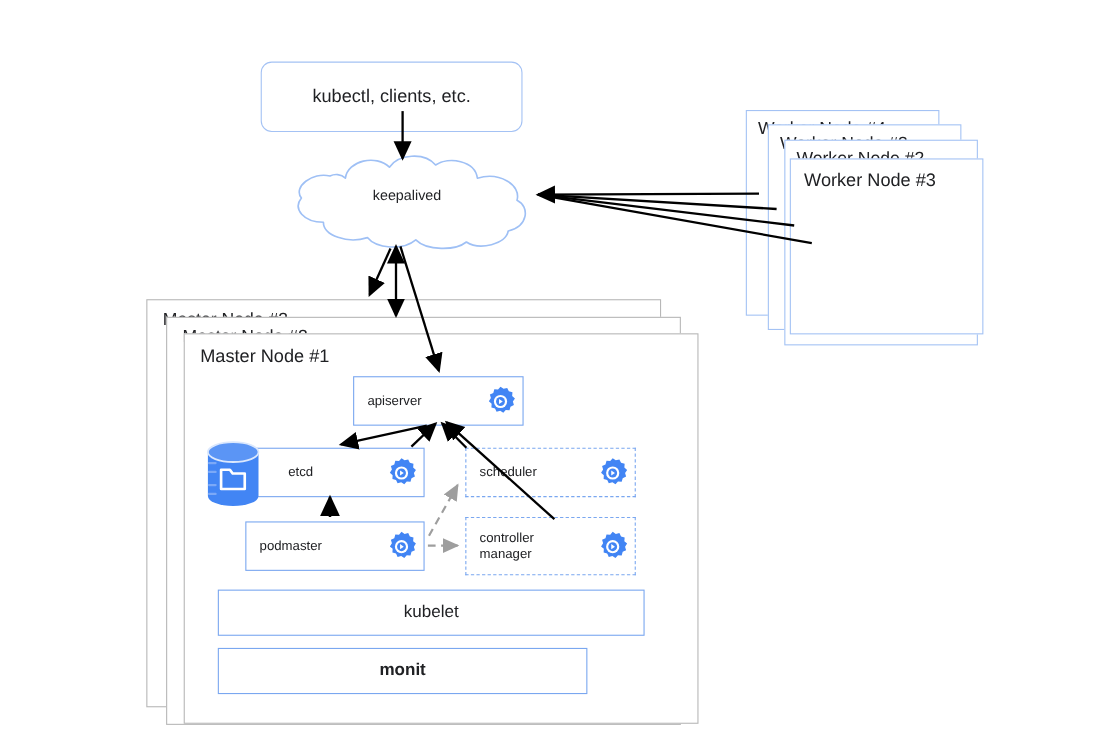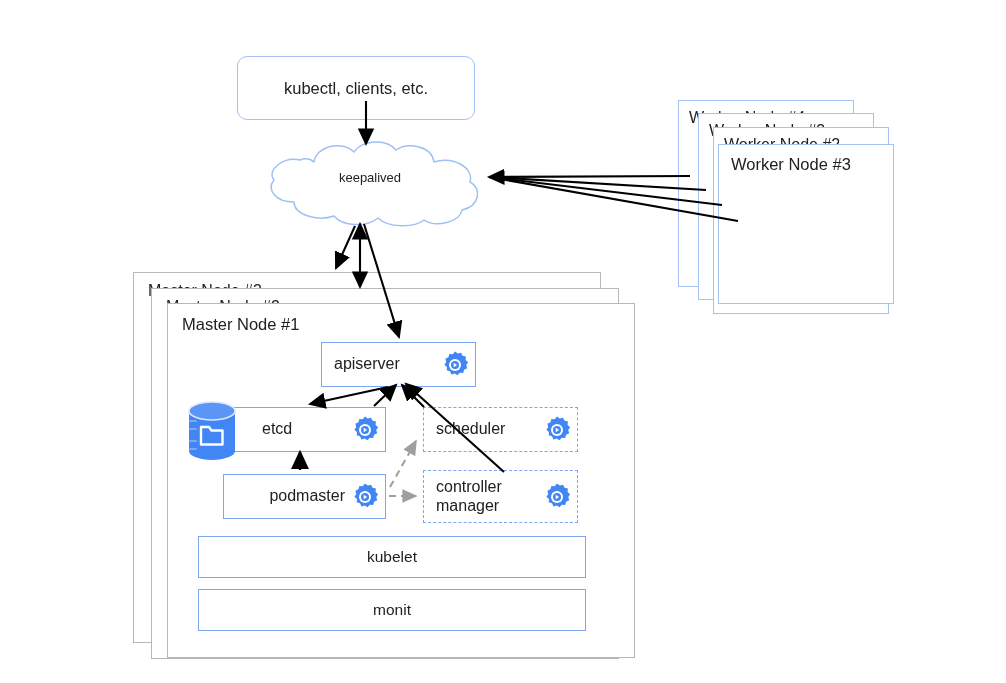--- a/index.html
+++ b/index.html
@@ -56,21 +56,21 @@
     display: flex;
     align-items: center;
     position: absolute;
   }
   .comp-box.dashed {
     border: 1.6px dashed #7aa7f0;
     background: transparent;
   }
   .comp-label {
     color: #202124;
-    font-size: 16px;
+    font-size: 12px;
     line-height: 1.15;
     padding-left: 12px;
     flex: 1 1 auto;
   }
   .comp-label.center {
     text-align: center;
     padding-left: 0;
     font-size: 15.5px;
   }
   .gear-slot {
@@ -163,21 +163,21 @@
         <svg width="30" height="30" viewBox="0 0 32 32" aria-hidden="true">
           <path fill="#4285f4" d="M16 1.6l3.0 2.1 3.5-0.9 1.6 3.3 3.5 0.9-0.3 3.6 2.7 2.4-2.0 3.0 1.0 3.5-3.3 1.5-1.0 3.5-3.6-0.2-2.4 2.7-3.0-2.0-3.5 1.0-1.5-3.3-3.5-1.0 0.2-3.6-2.7-2.4 2.0-3.0-1.0-3.5 3.3-1.5 1.0-3.5 3.6 0.2z"></path>
           <circle cx="16" cy="16" r="8.2" fill="#4285f4"></circle>
           <circle cx="16" cy="16" r="6.4" fill="#ffffff"></circle>
           <circle cx="16" cy="16" r="4.3" fill="#4285f4"></circle>
           <path fill="#ffffff" d="M14.6 13.5l3.6 2.5-3.6 2.5z"></path>
         </svg>
       </span>
     </div>
 
-    <div class="comp-box" style="left:55px; top:170px; width:163px; height:45px;text-align:right;">
+    <div class="comp-box" style="left:55px; top:170px; width:163px; height:45px;">
       <span class="comp-label">podmaster</span>
       <span class="gear-slot">
         <svg width="30" height="30" viewBox="0 0 32 32" aria-hidden="true">
           <path fill="#4285f4" d="M16 1.6l3.0 2.1 3.5-0.9 1.6 3.3 3.5 0.9-0.3 3.6 2.7 2.4-2.0 3.0 1.0 3.5-3.3 1.5-1.0 3.5-3.6-0.2-2.4 2.7-3.0-2.0-3.5 1.0-1.5-3.3-3.5-1.0 0.2-3.6-2.7-2.4 2.0-3.0-1.0-3.5 3.3-1.5 1.0-3.5 3.6 0.2z"></path>
           <circle cx="16" cy="16" r="8.2" fill="#4285f4"></circle>
           <circle cx="16" cy="16" r="6.4" fill="#ffffff"></circle>
           <circle cx="16" cy="16" r="4.3" fill="#4285f4"></circle>
           <path fill="#ffffff" d="M14.6 13.5l3.6 2.5-3.6 2.5z"></path>
         </svg>
       </span>
@@ -196,21 +196,21 @@
         <svg width="30" height="30" viewBox="0 0 32 32" aria-hidden="true">
           <path fill="#4285f4" d="M16 1.6l3.0 2.1 3.5-0.9 1.6 3.3 3.5 0.9-0.3 3.6 2.7 2.4-2.0 3.0 1.0 3.5-3.3 1.5-1.0 3.5-3.6-0.2-2.4 2.7-3.0-2.0-3.5 1.0-1.5-3.3-3.5-1.0 0.2-3.6-2.7-2.4 2.0-3.0-1.0-3.5 3.3-1.5 1.0-3.5 3.6 0.2z"></path>
           <circle cx="16" cy="16" r="8.2" fill="#4285f4"></circle>
           <circle cx="16" cy="16" r="6.4" fill="#ffffff"></circle>
           <circle cx="16" cy="16" r="4.3" fill="#4285f4"></circle>
           <path fill="#ffffff" d="M14.6 13.5l3.6 2.5-3.6 2.5z"></path>
         </svg>
       </span>
     </div>
 
-    <div class="comp-box" style="left:30px; top:285px; width:388px; height:42px;">
+    <div class="comp-box" style="left:30px; top:285px; width:336px; height:42px;font-weight:bold;">
       <span class="comp-label center">monit</span>
     </div>
   </div>
 
   <div class="abs" style="left:246px; top:136px; width:248px; height:92px;">
     <svg width="248" height="92" viewBox="0 0 248 92" aria-hidden="true">
       <path d="M68 26 C70 10, 96 4, 108 16 C116 4, 140 2, 150 14
                C162 6, 186 10, 188 26 C208 20, 228 32, 224 46
                C236 52, 234 70, 216 74 C214 86, 190 92, 178 84
                C168 92, 142 92, 132 82 C120 92, 96 90, 88 80

